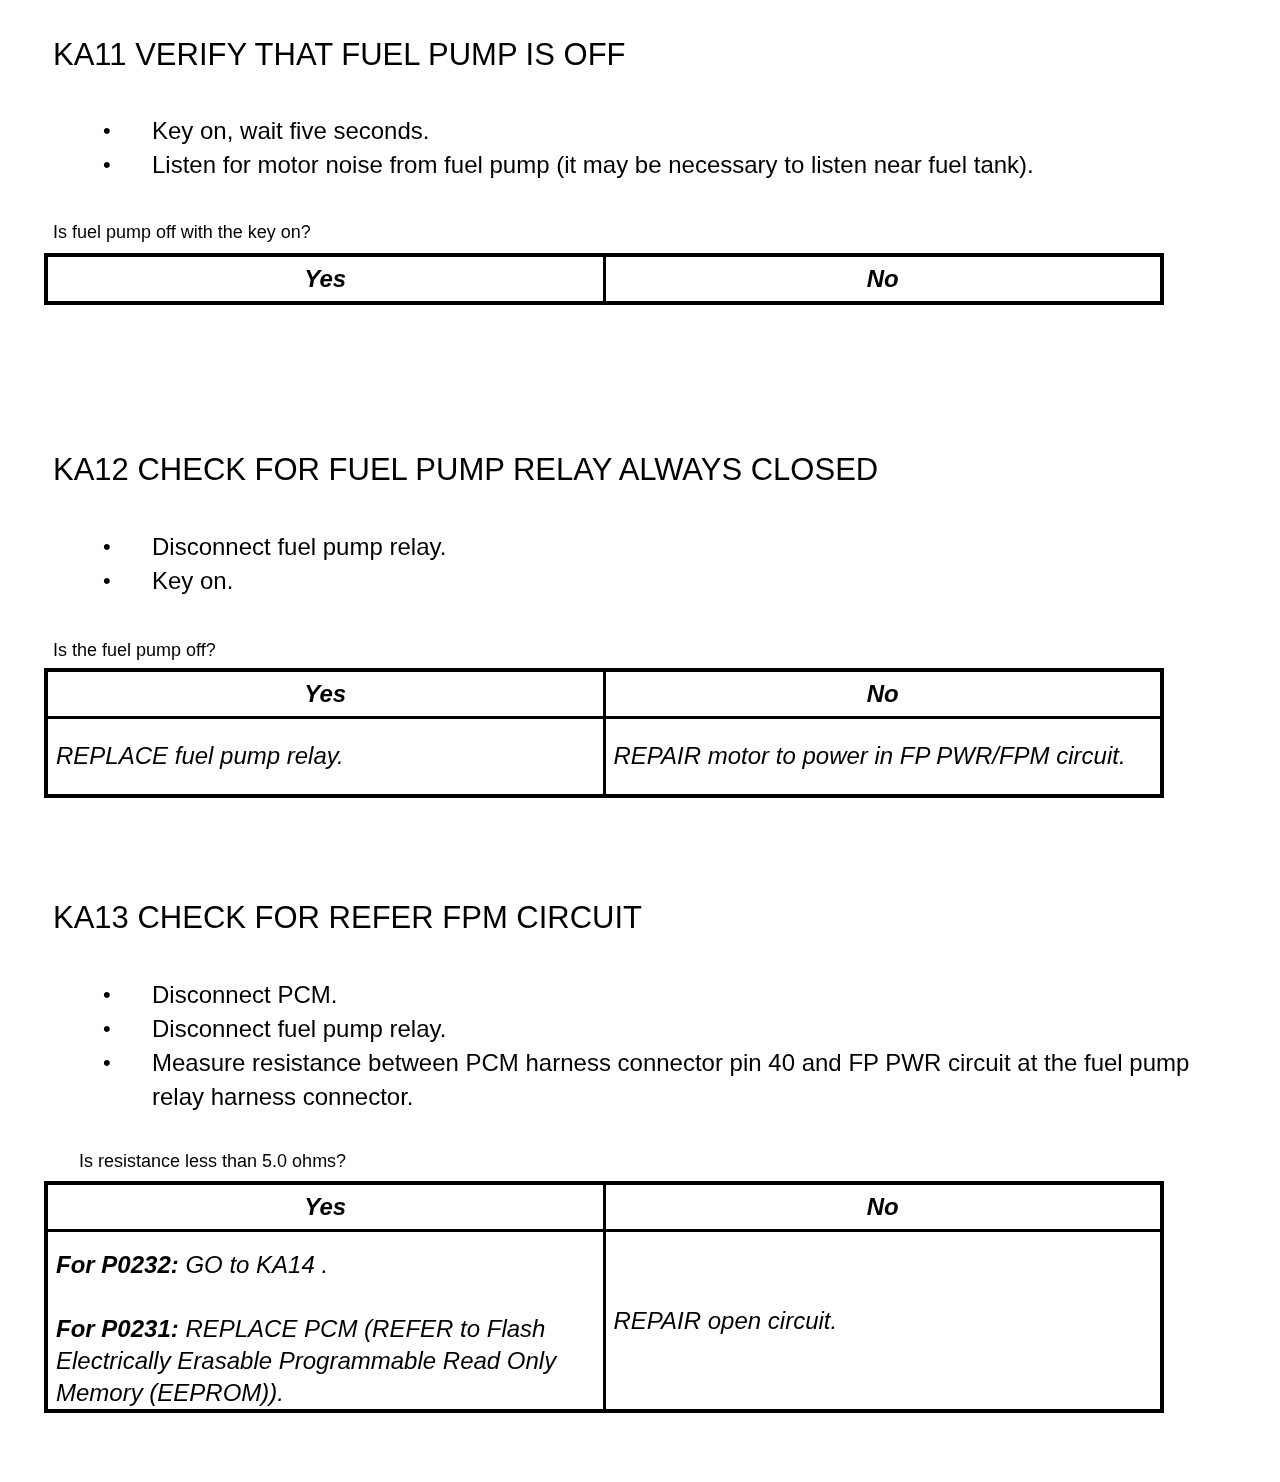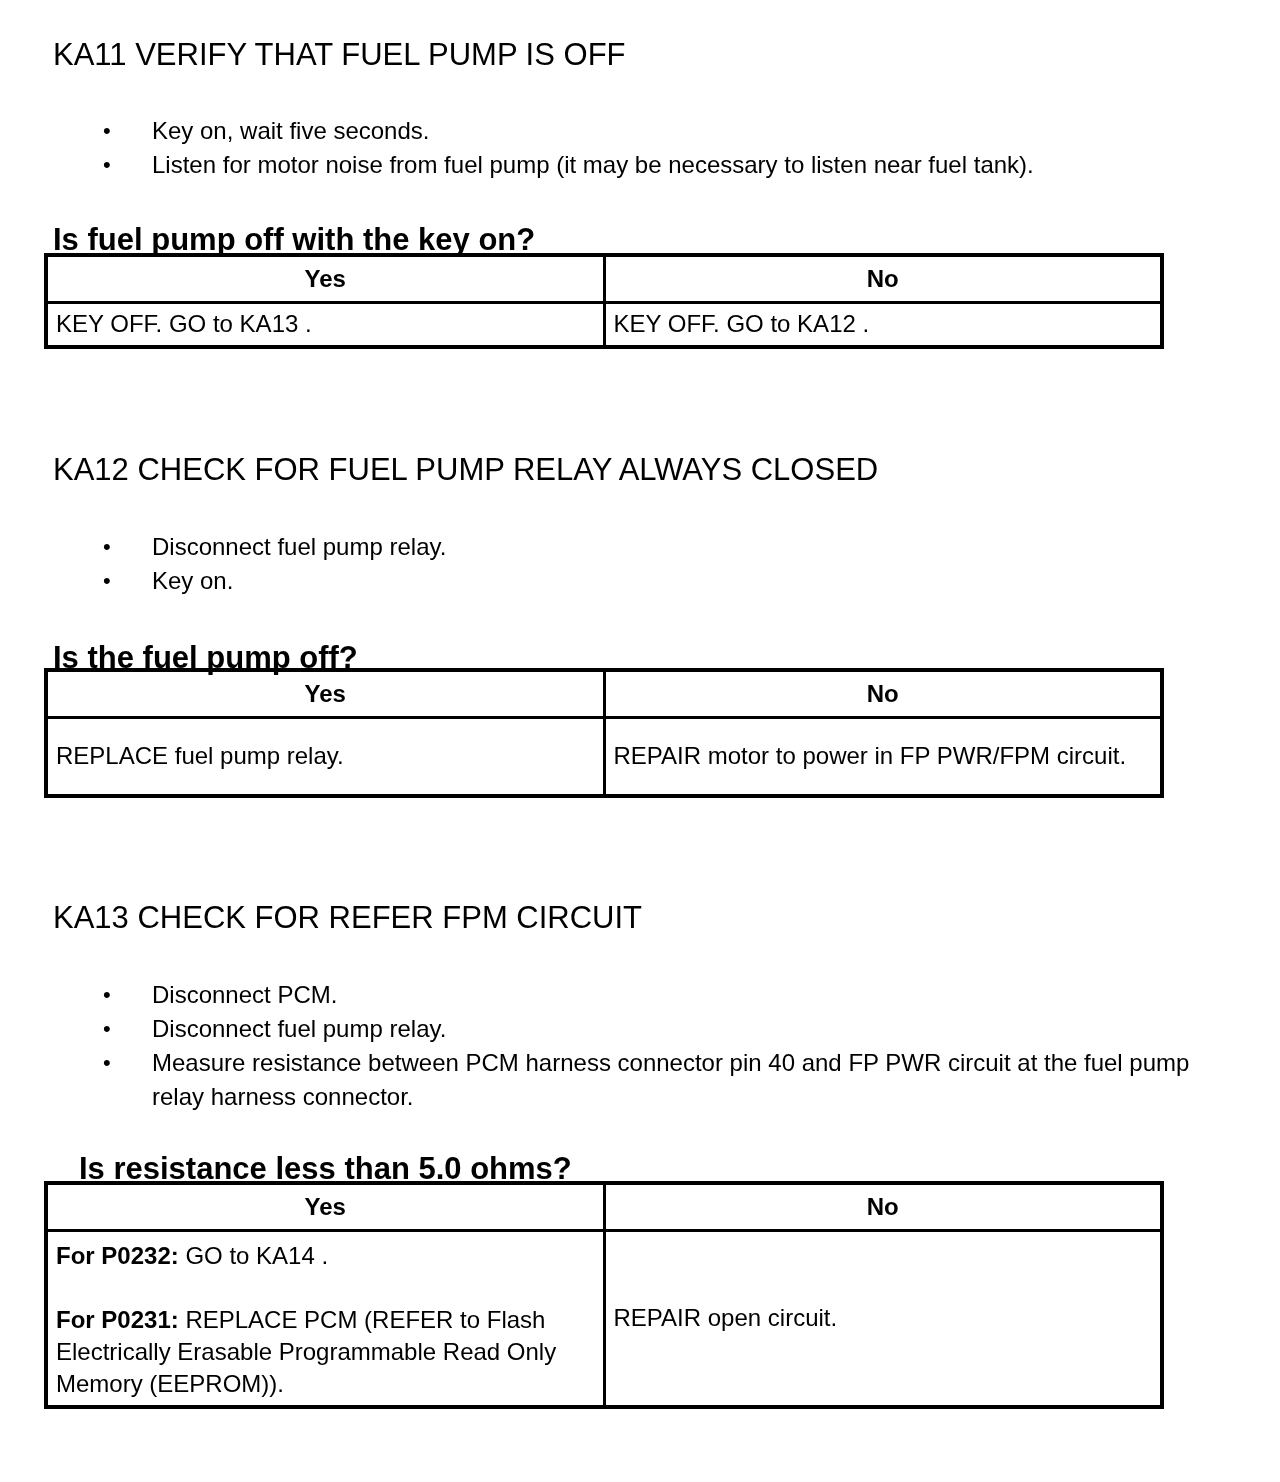--- a/index.html
+++ b/index.html
@@ -2,46 +2,42 @@
 <html><head>
 <meta charset="utf-8">
 <style>
   html, body { margin: 0; padding: 0; background: #ffffff; }
   body { width: 1280px; height: 1482px; position: relative; font-family: "Liberation Sans", sans-serif; color: #000; overflow: hidden; }
   .section { position: absolute; left: 0; width: 1280px; }
   .title { position: absolute; left: 53px; font-size: 31px; font-weight: normal; letter-spacing: 0px; margin: 0; white-space: nowrap; }
   ul.steps { position: absolute; left: 0; margin: 0; padding: 0; list-style: none; }
   ul.steps li { position: relative; padding-left: 152px; font-size: 24px; line-height: 34px; width: 1080px; }
   ul.steps li .bullet { position: absolute; left: 103px; top: 0; font-size: 22px; }
-  .question { position: absolute; left: 53px; font-size: 31px; font-weight: bold; margin: 0; white-space: nowrap; }
+  .question { position: absolute; left: 53px; font-size: 18px; font-weight: normal; margin: 0; white-space: nowrap; }
   table.dt { position: absolute; left: 44px; width: 1120px; border-collapse: collapse; border: 4px solid #000; }
-  table.dt th, table.dt td { border: 3px solid #000; font-size: 24px; padding: 0 8px; vertical-align: middle; width: 50%; }
+  table.dt th, table.dt td { border: 3px solid #000; font-size: 24px; padding: 0 8px; vertical-align: middle; width: 50%; font-style: italic; }
   table.dt th { height: 44px; text-align: center; font-weight: bold; }
   table.dt td { text-align: left; line-height: 32px; }
   .b { font-weight: bold; }
 </style>
 </head>
 <body>
 
 <div class="section">
   <h1 class="title" style="top:37px;">KA11 VERIFY THAT FUEL PUMP IS OFF</h1>
   <ul class="steps" style="top:114px;">
     <li><span class="bullet">•</span><span>Key on, wait five seconds.</span></li>
     <li><span class="bullet">•</span><span>Listen for motor noise from fuel pump (it may be necessary to listen near fuel tank).</span></li>
   </ul>
   <p class="question" style="top:222px;">Is fuel pump off with the key on?</p>
   <table class="dt" style="top:253px;">
     <tbody>
         <tr>
       <th>Yes</th>
       <th>No</th>
-    </tr>
-    <tr style="height:44px;">
-      <td>KEY OFF. GO to KA13 .</td>
-      <td>KEY OFF. GO to KA12 .</td>
     </tr>
   </tbody>
     </table>
 </div>
 
 <div class="section">
   <h1 class="title" style="top:452px;">KA12 CHECK FOR FUEL PUMP RELAY ALWAYS CLOSED</h1>
   <ul class="steps" style="top:530px;">
     <li><span class="bullet">•</span><span>Disconnect fuel pump relay.</span></li>
     <li><span class="bullet">•</span><span>Key on.</span></li>
@@ -69,21 +65,21 @@
     <li><span class="bullet">•</span><span>Measure resistance between PCM harness connector pin 40 and FP PWR circuit at the fuel pump relay harness connector.</span></li>
   </ul>
   <p class="question" style="top:1151px;margin-left:26px;">Is resistance less than 5.0 ohms?</p>
   <table class="dt" style="top:1181px;">
     <tbody>
         <tr>
       <th>Yes</th>
       <th>No</th>
     </tr>
     <tr style="height:176px;">
-      <td style="vertical-align:top; padding-top:8px;">
+      <td style="vertical-align:top; padding-top:17px;">
         <div style="margin-bottom:32px;"><span class="b">For P0232:</span><span> GO to KA14 .</span></div>
         <div><span class="b">For P0231:</span><span> REPLACE PCM (REFER to Flash Electrically Erasable Programmable Read Only Memory (EEPROM)).</span></div>
       </td>
       <td>REPAIR open circuit.</td>
     </tr>
   </tbody>
     </table>
 </div>
 
 </body></html>

